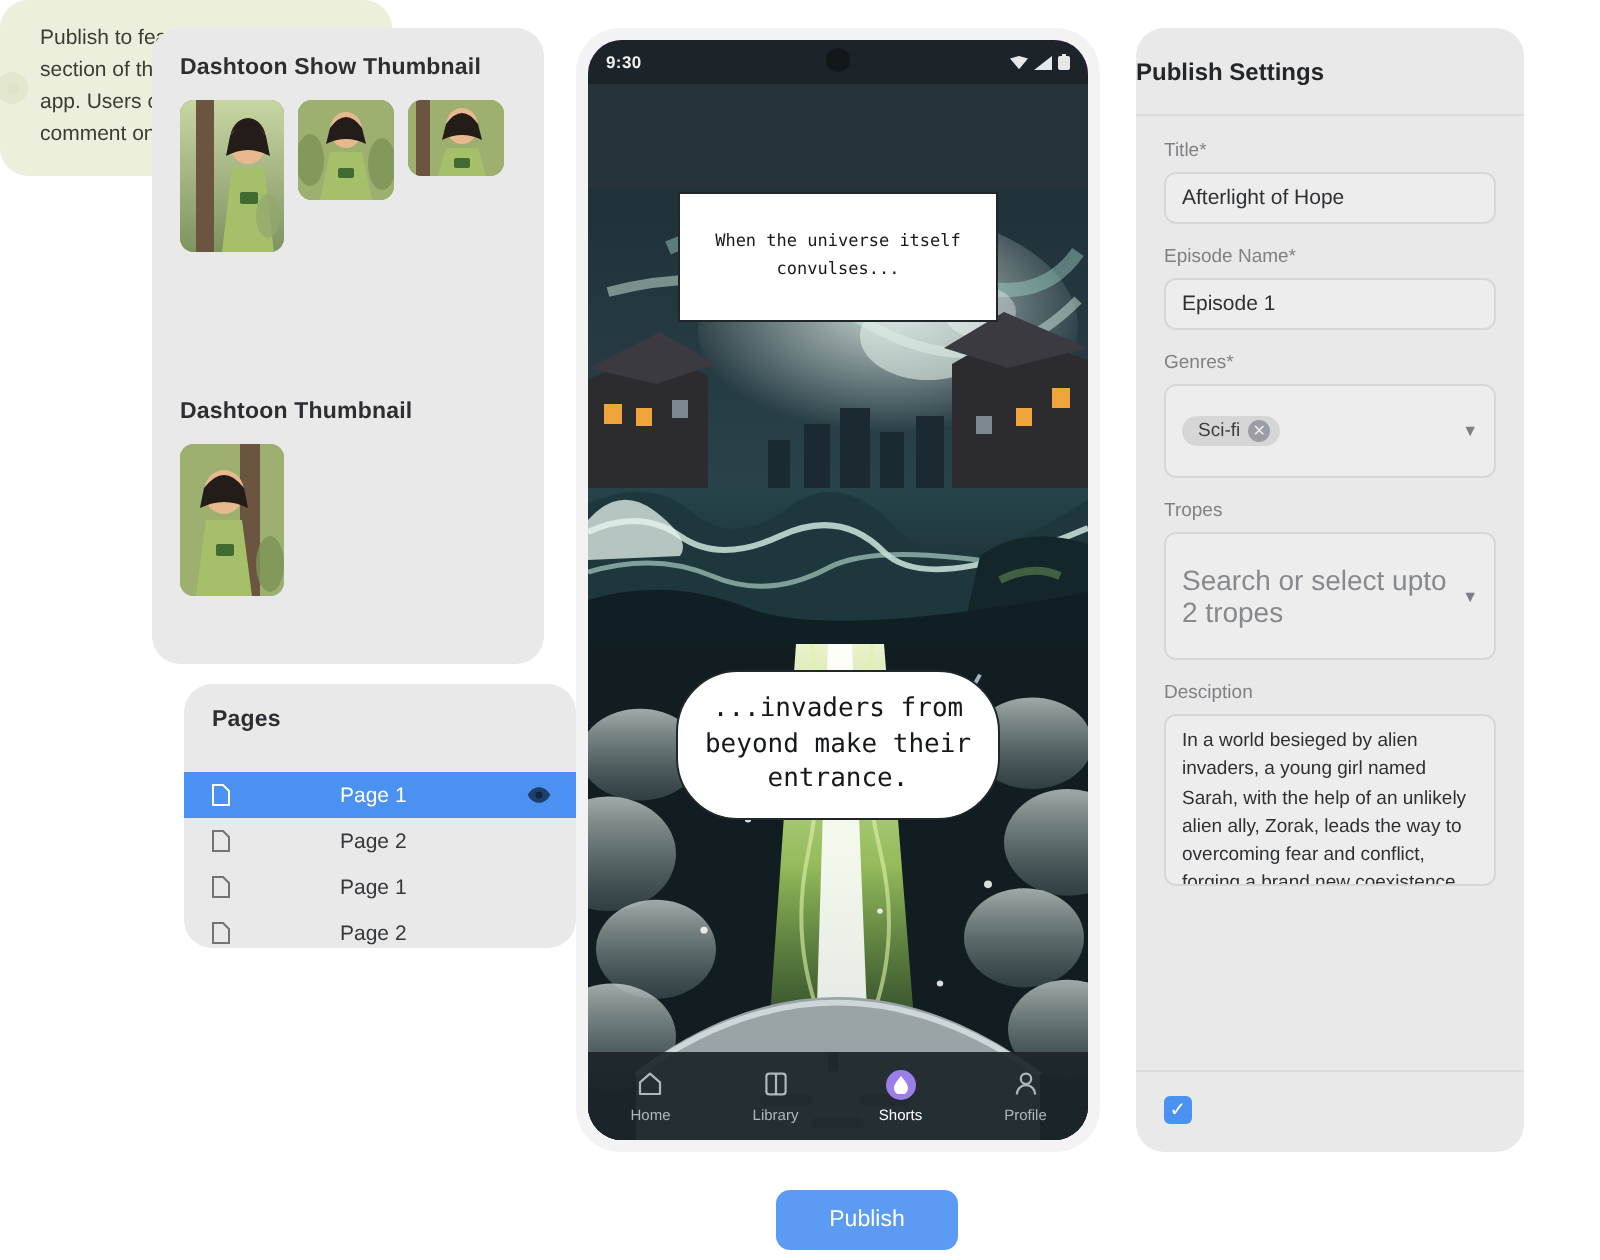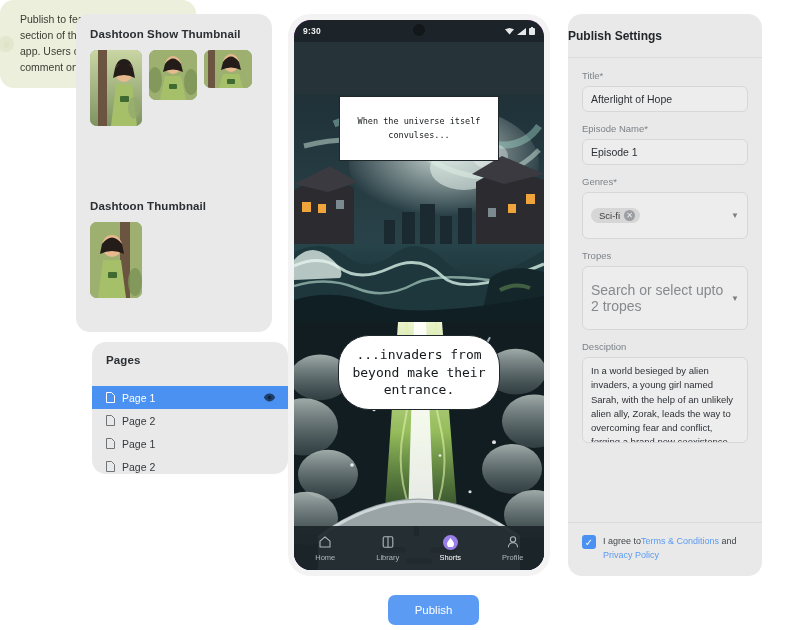--- a/index.html
+++ b/index.html
@@ -39,21 +39,21 @@
 
   
   #pages-panel { left: 92px; top: 342px; width: 196px; height: 132px; overflow: hidden; }
   #pages-title { padding: 12px 14px 10px 14px; }
   .page-row {
     display: flex; align-items: center; gap: 7px;
     height: 23px; padding: 0 12px 0 14px; cursor: pointer;
     font-size: 10.5px; color: #34383d;
   }
   .page-row.selected { background: #4a91f2; color: #ffffff; }
-  .page-label { flex: 1; }
+  .page-label { flex: 1; margin-left: 48px; }
   .doc-icon { width: 9px; height: 11px; flex: none; }
   .eye-icon { width: 13px; height: 9px; flex: none; }
 
   
   #info-note {
     left: 76px; top: 484px; width: 196px; height: 88px;
     background: #ecefdc; border-radius: 14px;
     display: flex; align-items: center; padding: 0 14px 0 10px; gap: 6px;
   }
   #info-icon {
@@ -506,17 +506,16 @@
 
       <div class="field">
         <label class="field-label">Desciption</label>
         <textarea class="input-box" id="description-box" style="">In a world besieged by alien invaders, a young girl named Sarah, with the help of an unlikely alien ally, Zorak, leads the way to overcoming fear and conflict, forging a brand new coexistence between humans</textarea>
       </div>
 
     </div>
 
     <div id="terms-row">
       <span id="terms-checkbox">✓</span>
-      <span id="terms-text"><span>I agree to</span><span class="link">Terms &amp; Conditions</span><span> and </span><span class="link">Privacy Policy</span></span>
     </div>
   </div>
 
 </div>
 
 </body></html>

